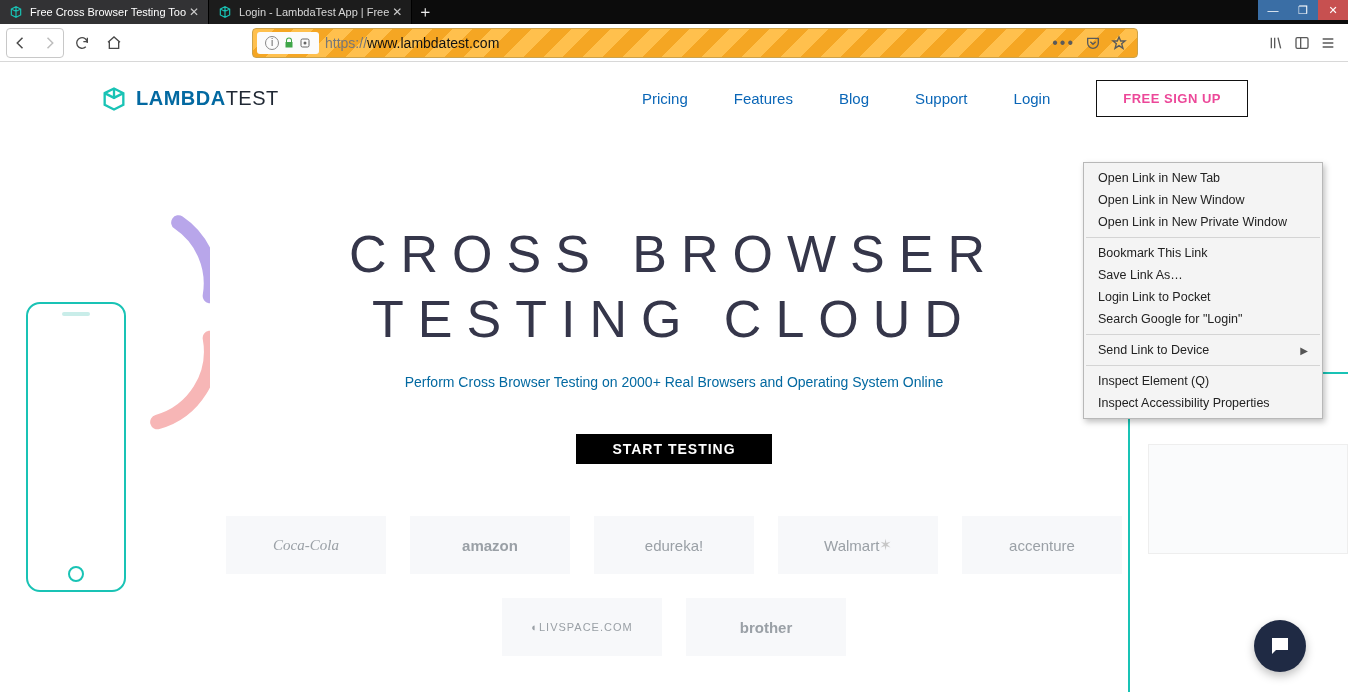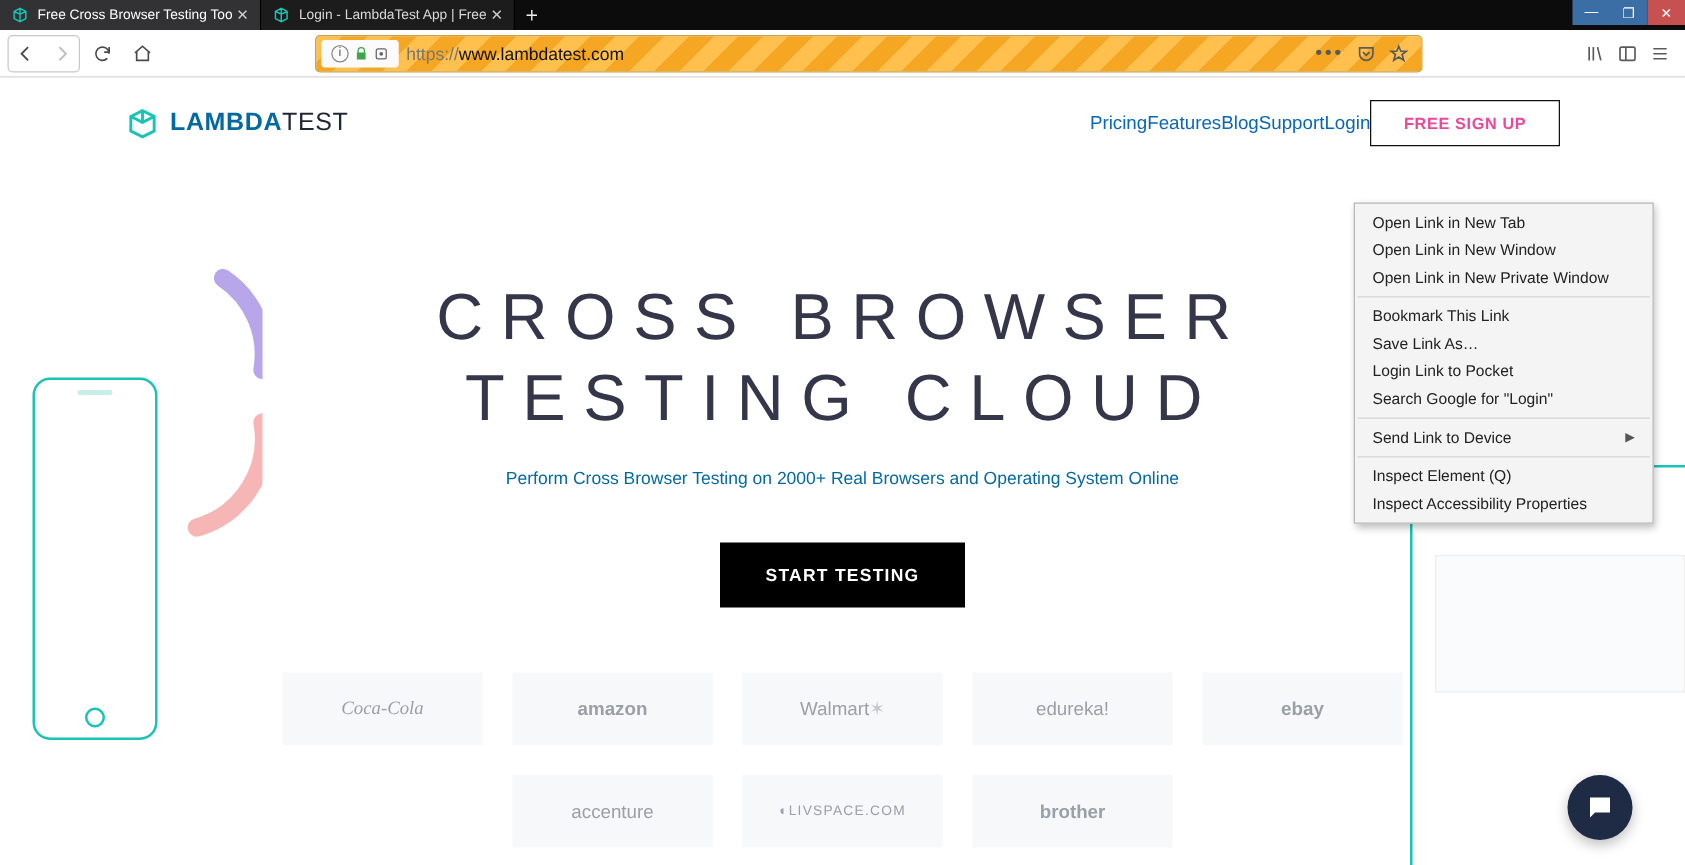--- a/index.html
+++ b/index.html
@@ -38,28 +38,28 @@
   .right-tools { display:flex; align-items:center; gap:10px; padding:0 6px; color:#5a5a5a; }
   .spacer-gap { width:110px; }
 
   
   .page { position:relative; height:calc(692px - 24px - 38px); overflow:hidden; }
   .site-header { display:flex; align-items:center; justify-content:space-between; padding:18px 100px 0 100px; }
   .logo { display:flex; align-items:center; gap:8px; }
   .logo-text { font-weight:700; font-size:20px; letter-spacing:0.5px; }
   .logo-text .bold { color:#0369a1; }
   .logo-text .thin { color:#1f2733; font-weight:400; }
-  .nav { display:flex; align-items:center; }
+  .nav { display:flex; align-items:center; gap:46px; }
   .nav a { color:#0a66b7; font-size:15px; text-decoration:none; }
   .signup-btn { border:1px solid #111; color:#ec4899; padding:10px 26px; font-size:13px; letter-spacing:0.5px; font-weight:600; }
 
   .hero { text-align:center; margin-top:105px; }
   .hero h1 { font-weight:300; color:#35364a; letter-spacing:14px; font-size:52px; line-height:1.25; }
   .hero p { color:#0369a1; font-size:14px; margin-top:22px; }
-  .cta { display:inline-block; background:#000; color:#fff; font-weight:600; letter-spacing:1px; font-size:14px; padding:18px 36px; margin-top:44px; }
+  .cta { display:inline-block; background:#000; color:#fff; font-weight:600; letter-spacing:1px; font-size:14px; padding:7px 36px; margin-top:44px; }
 
   .clients { display:flex; justify-content:center; gap:24px; margin-top:52px; flex-wrap:wrap; max-width:960px; margin-left:auto; margin-right:auto;}
   .client { width:160px; height:58px; background:#f7f8fa; display:flex; align-items:center; justify-content:center; color:#9aa0a6; font-size:15px; }
 
   
   .deco-left { position:absolute; left:0; top:150px; width:210px; height:420px; pointer-events:none; }
   .deco-right { position:absolute; right:0; top:310px; width:220px; height:400px; pointer-events:none; border:2px solid #19c3b5; border-right:none; border-top-left-radius:6px; border-bottom-left-radius:6px; background:#fff;}
   .deco-right .line { height:12px; background:#f2f3f5; margin:18px 0 0 18px; border-radius:2px;}
   .deco-right .block { height:110px; background:#fafbfc; border:1px solid #eee; margin:40px 0 0 18px;}
 
@@ -233,30 +233,27 @@
   </div>
 
   <div class="clients">
     <div class="client">
         <span style="font-family:cursive;font-style:italic;">Coca-Cola</span>
       </div>
     <div class="client">
         <span style="font-weight:700;">amazon</span>
       </div>
     <div class="client">
+        <span>edureka!</span>
+      </div>
+    <div class="client">
         <span>Walmart</span> 
         <span style="color:#c7c7c7;">✶</span>
       </div>
-    <div class="client">
-        <span>edureka!</span>
-      </div>
-
-    <div class="client">
-        <span style="font-weight:700;">ebay</span>
-      </div>
+
     <div class="client">
         <span>accenture</span>
       </div>
     <div class="client">
         <span style="font-size:11px;letter-spacing:1px;">◐ </span>
         <span style="font-size:11px;letter-spacing:1px;">LIVSPACE.COM</span>
       </div>
     <div class="client">
         <span style="font-weight:700;">brother</span>
       </div>

